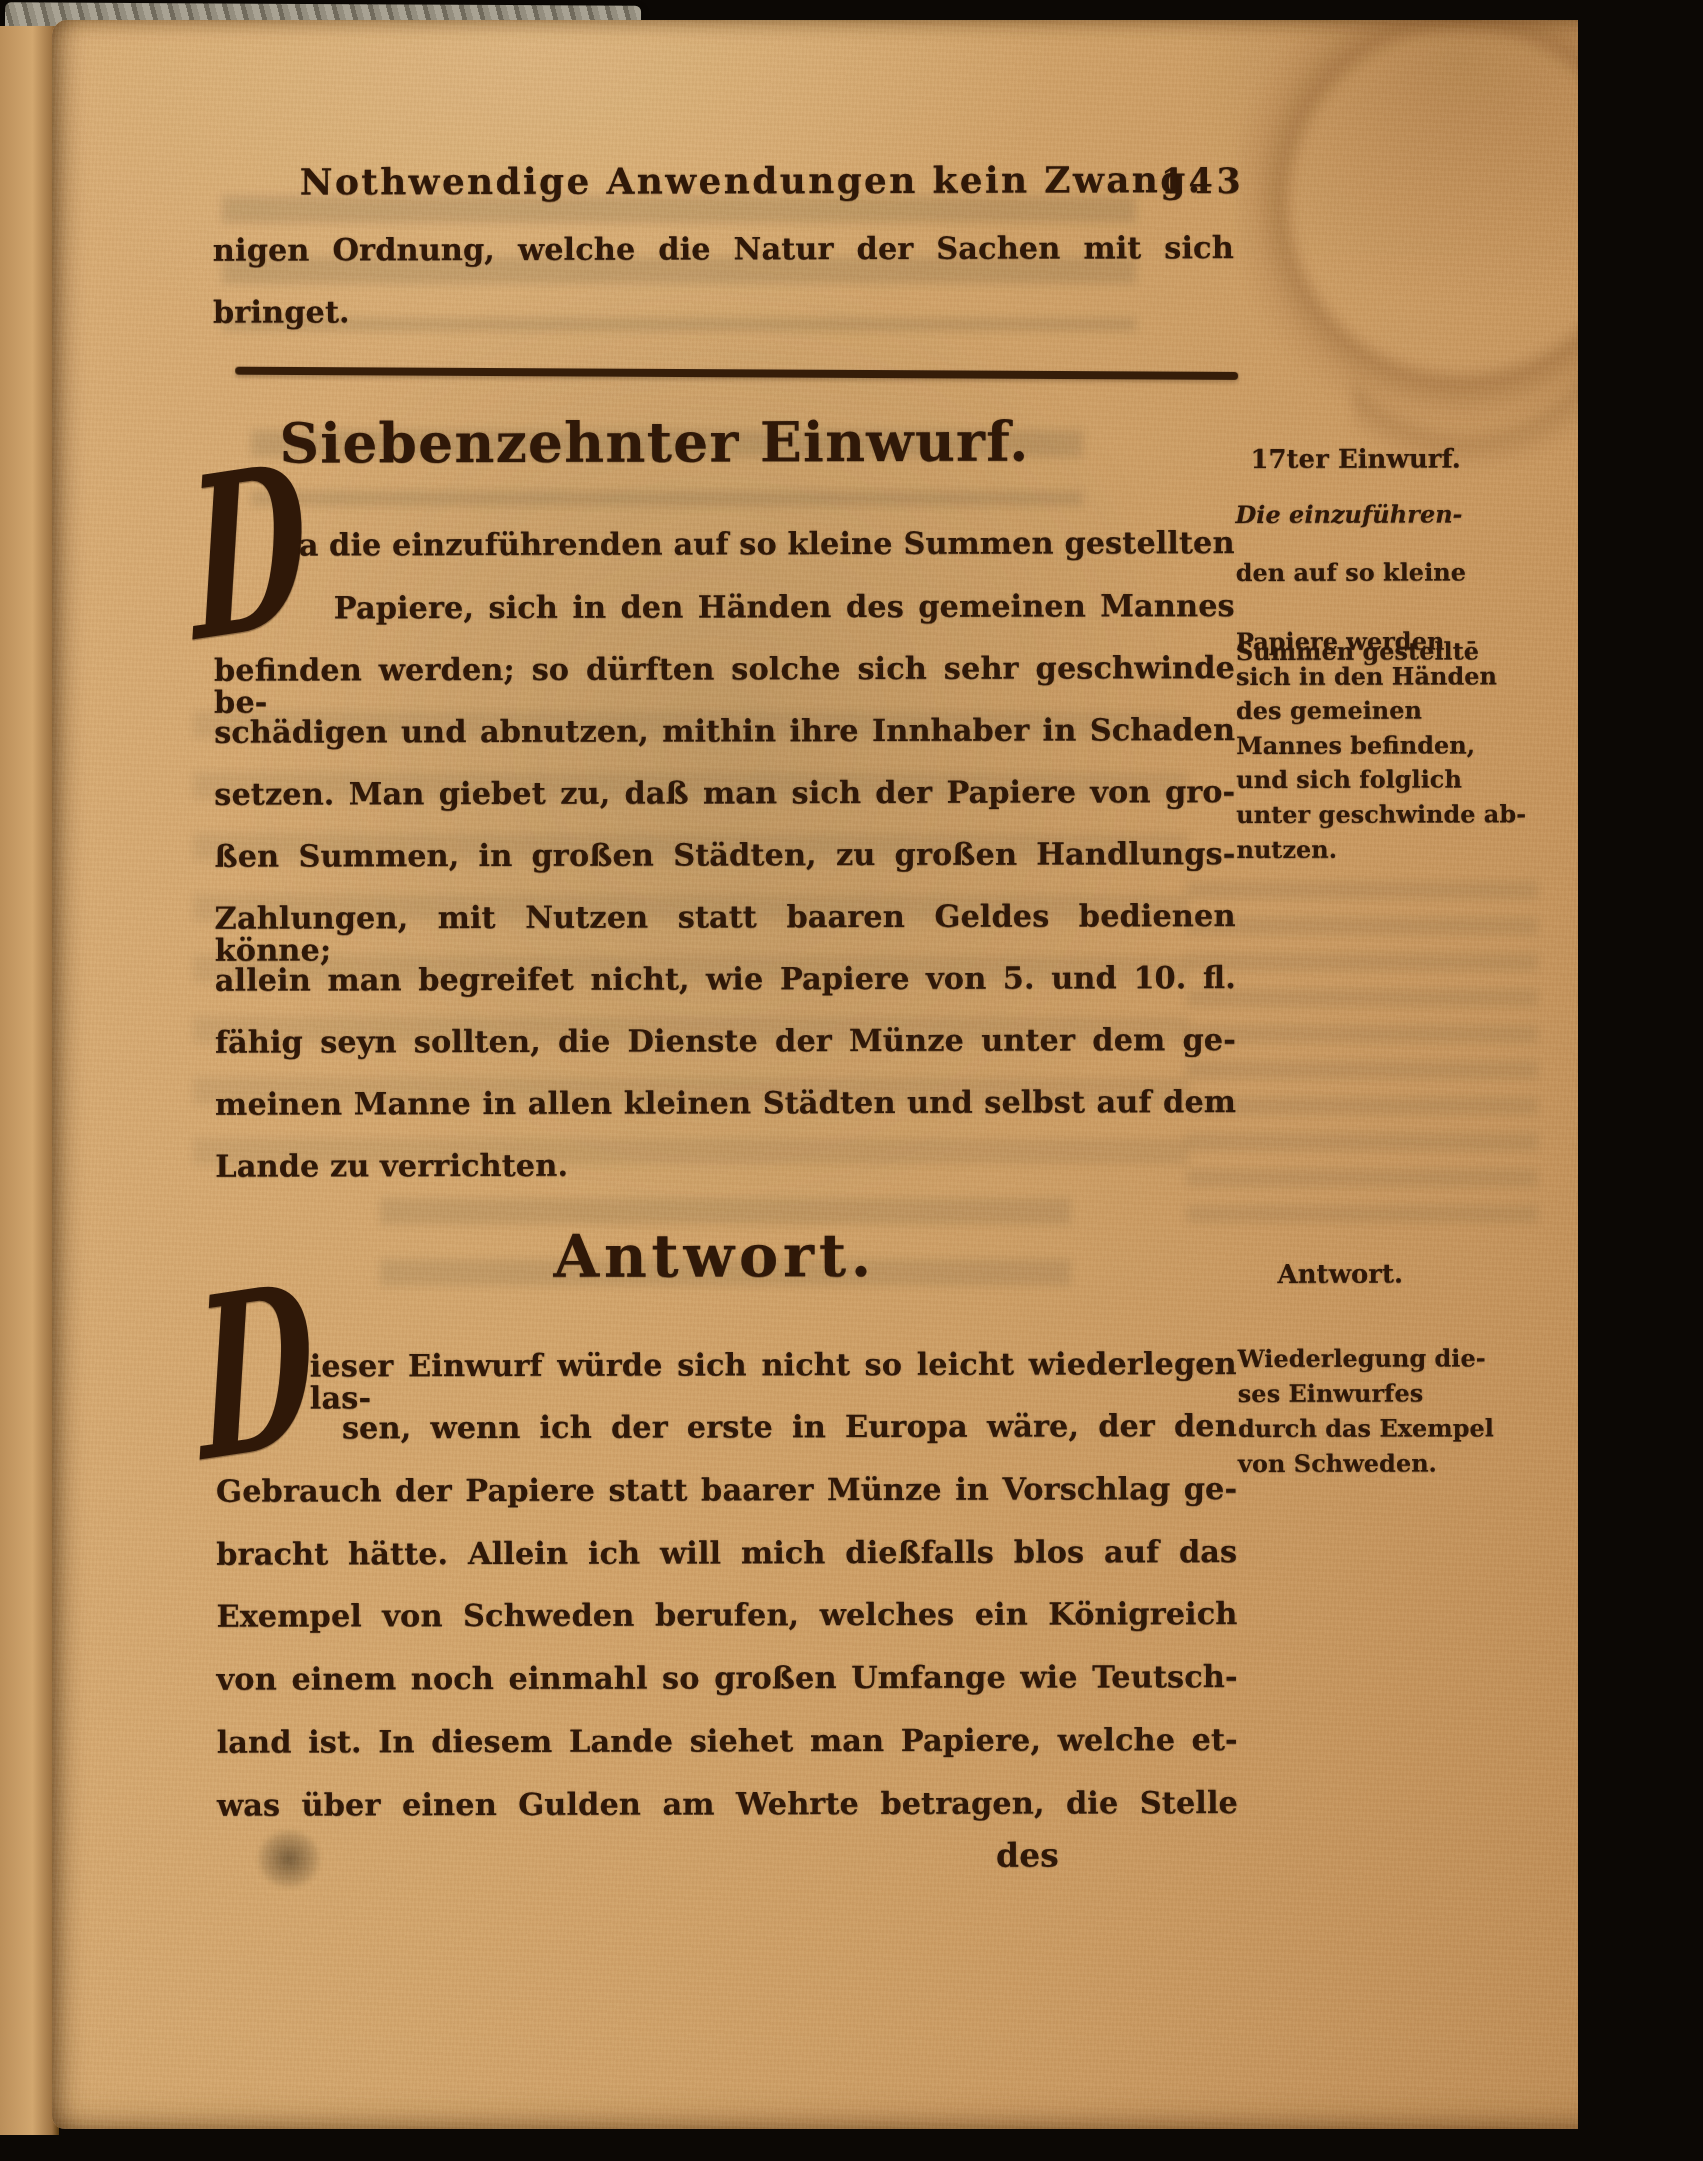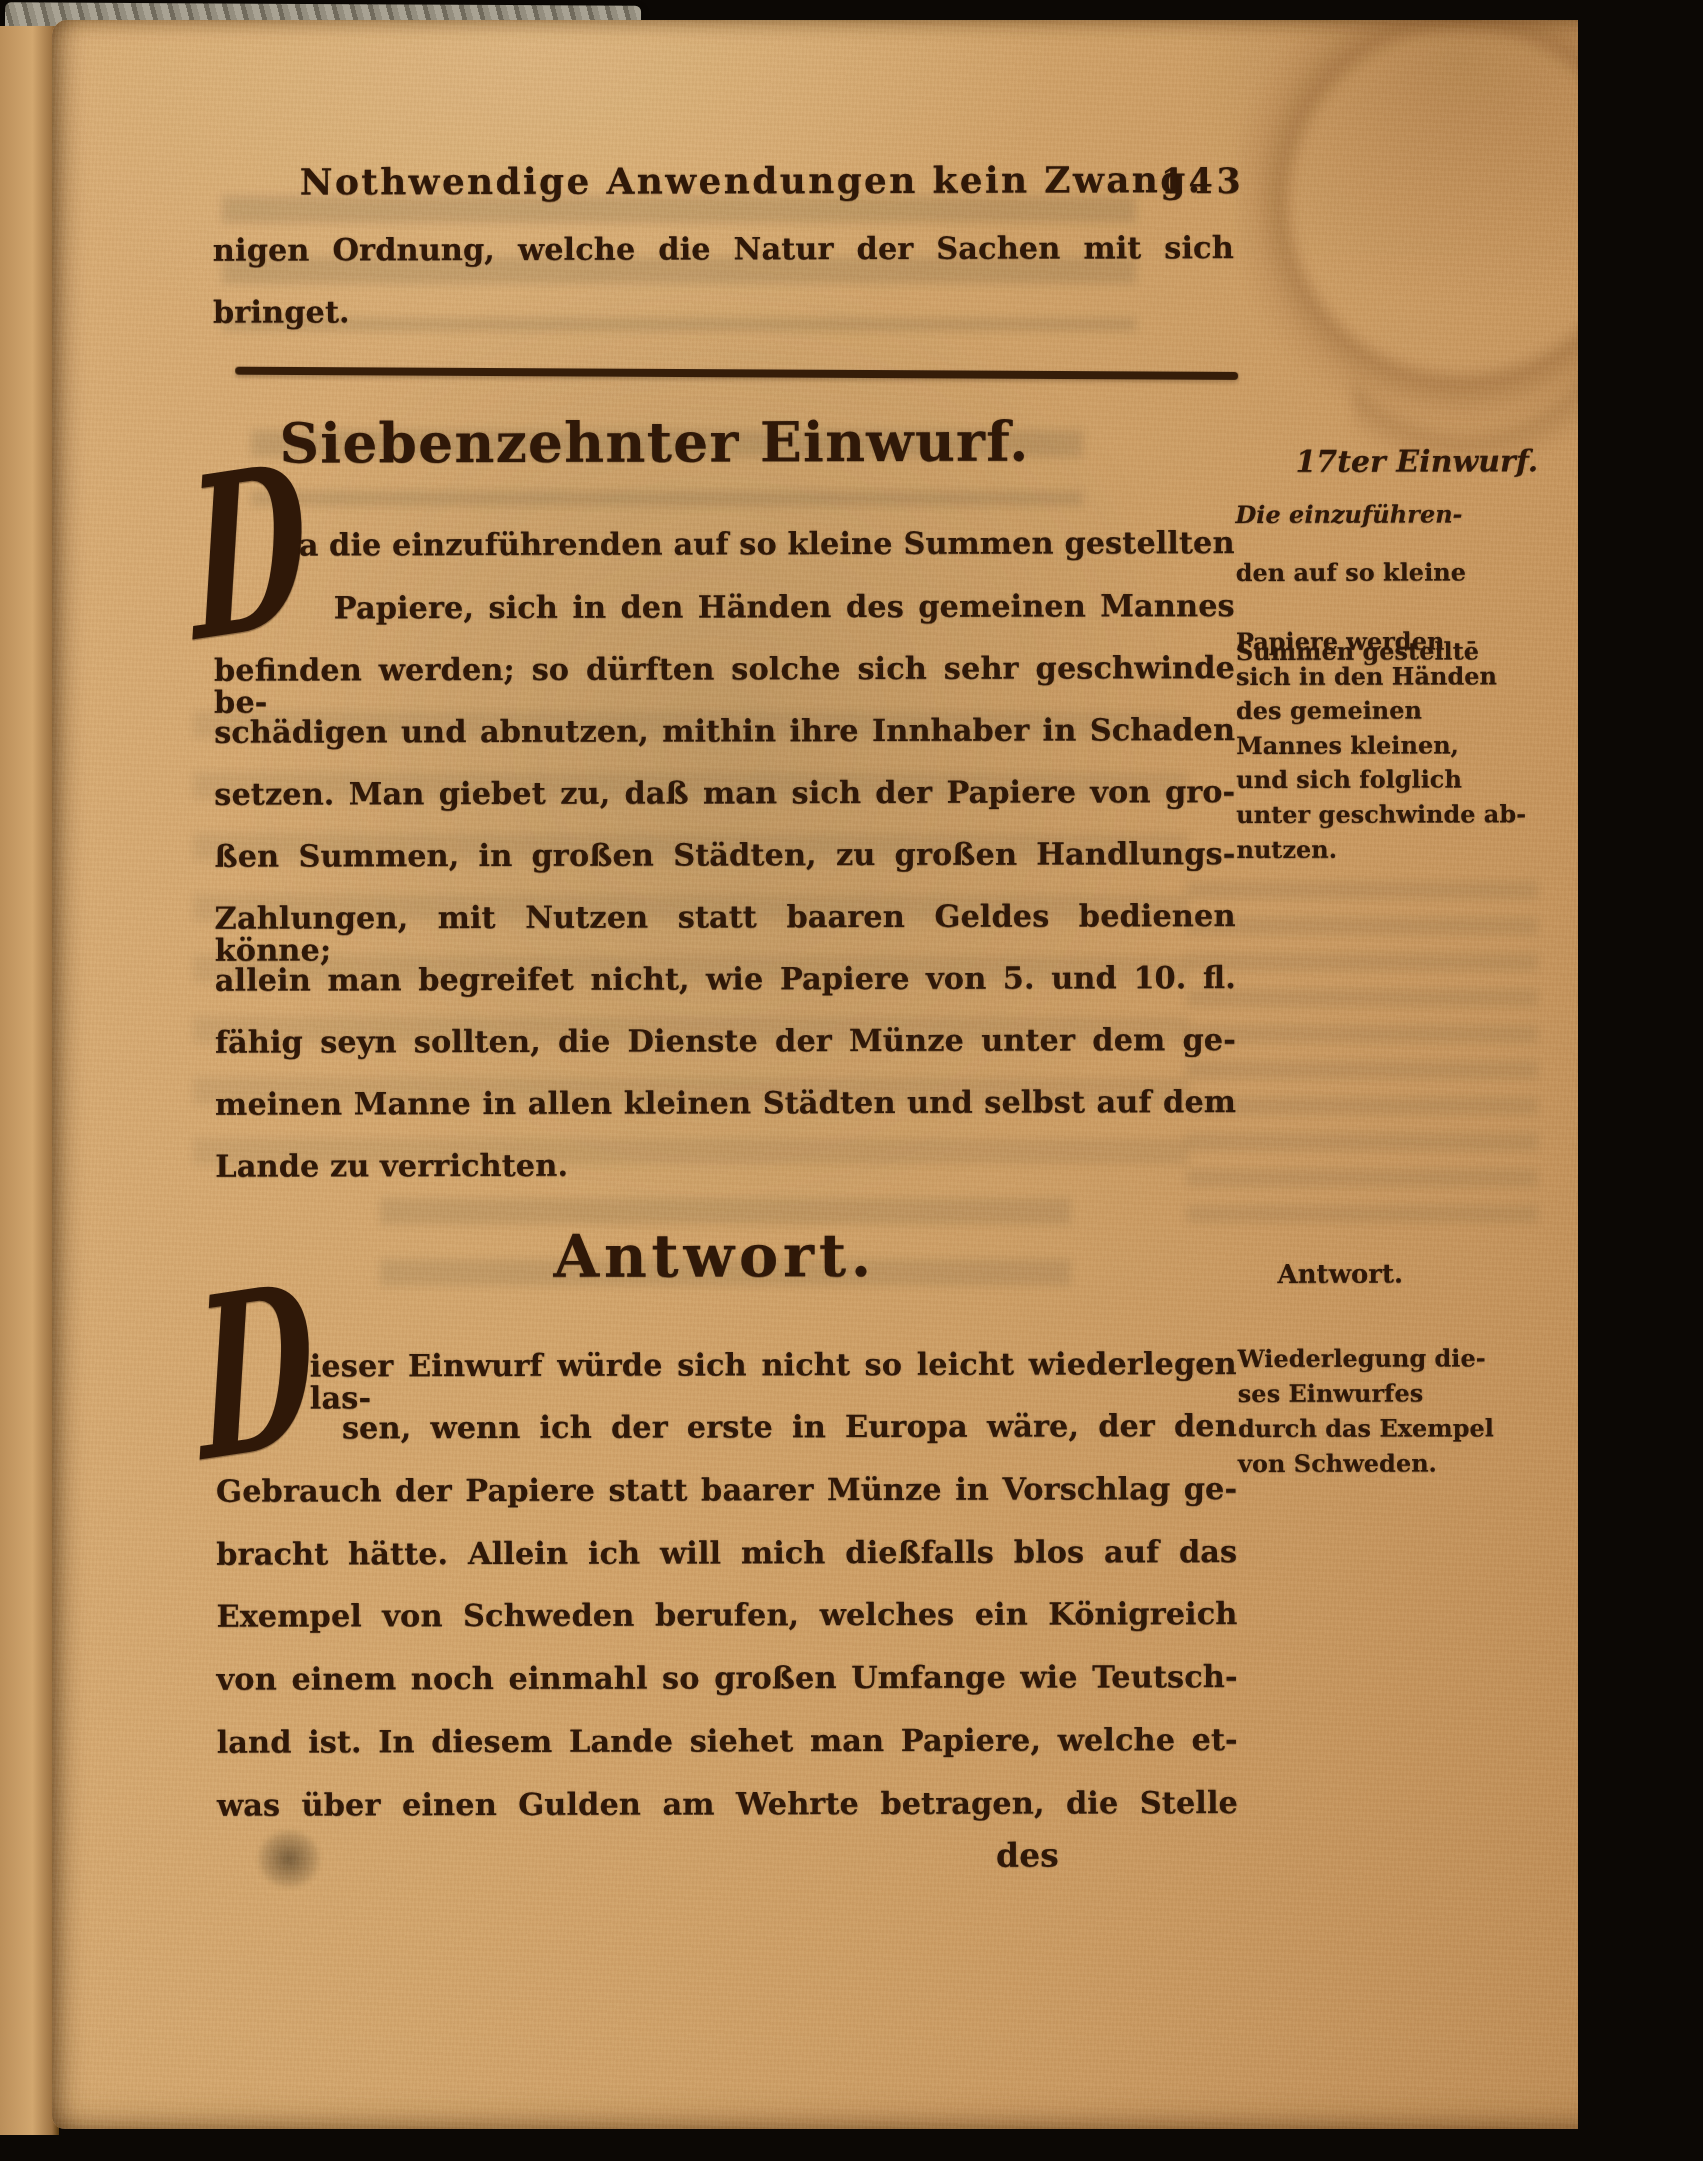--- a/index.html
+++ b/index.html
@@ -45,21 +45,21 @@
      text-shadow:0 0.6px 0.6px rgba(47,24,8,.35),0 0 1.8px rgba(47,24,8,.28);}
   .running-title{left:250px;top:139px;font-size:36px;letter-spacing:2.3px;}
   .pageno{left:1111px;top:141px;font-size:35px;letter-spacing:3.5px;text-align:center;}
   .line{left:163px;width:1021px;font-size:30.5px;line-height:1.05;text-align:justify;text-align-last:justify;box-sizing:border-box;}
   .line.noj{text-align-last:left;}
   .rule{position:absolute;left:185px;top:349px;width:1003px;height:7.6px;background:#351d09;
         border-radius:4.1px;filter:blur(0.6px);transform:rotate(.45deg);z-index:5;
         box-shadow:0 2.3px 4.7px rgba(53,29,9,.3);}
   .h1{left:229px;top:389px;font-size:55px;letter-spacing:1.2px;}
   .h2{left:501px;top:1201px;font-size:59px;letter-spacing:4.7px;}
-  .mhead{left:1245px;top:425px;font-size:30px;font-style:italic;}
+  .mhead{left:1200px;top:425px;font-size:26px;}
   .mhead2{left:1225px;top:1240px;font-size:26px;}
   .mline{left:1185px;width:301px;font-size:24px;line-height:1.0;text-align:left;}
   .dropcap{font-size:223px;font-style:italic;line-height:.8;transform:scaleX(.6) rotate(-5deg);transform-origin:left top;
            text-shadow:0 1.2px 1.2px rgba(47,24,8,.4);}
   .dc1{left:136px;top:451px;}
   .dc2{left:141px;top:1271px;}
   .catchword{left:942px;top:1816px;font-size:33px;}
 </style>
 </head>
 <body>
@@ -108,21 +108,21 @@
       <div class="t line" style="top:1004px;">fähig seyn sollten, die Dienste der Münze unter dem ge-</div>
       <div class="t line" style="top:1066px;">meinen Manne in allen kleinen Städten und selbst auf dem</div>
       <div class="t line noj" style="top:1128px;">Lande zu verrichten.</div>
 
       <div class="t mline" style="top:484px;font-style:italic;">Die einzuführen-</div>
       <div class="t mline" style="top:542px;">den auf so kleine</div>
       <div class="t mline" style="top:577px;margin-top:44px;">Summen gestelltē</div>
       <div class="t mline" style="top:611px;">Papiere werden</div>
       <div class="t mline" style="top:646px;">sich in den Händen</div>
       <div class="t mline" style="top:680px;">des gemeinen</div>
-      <div class="t mline" style="top:715px;">Mannes kleinen,</div>
+      <div class="t mline" style="top:715px;">Mannes befinden,</div>
       <div class="t mline" style="top:749px;">und sich folglich</div>
       <div class="t mline" style="top:784px;">unter geschwinde ab-</div>
       <div class="t mline" style="top:819px;">nutzen.</div>
 
       <div class="t h2">Antwort.</div>
       <div class="t mhead2">Antwort.</div>
 
       <div class="t dropcap dc2">D</div>
       <div class="t line" style="top:1328px;padding-left:94px;">ieser Einwurf würde sich nicht so leicht wiederlegen las-</div>
       <div class="t line" style="top:1390px;padding-left:126px;">sen, wenn ich der erste in Europa wäre, der den</div>

